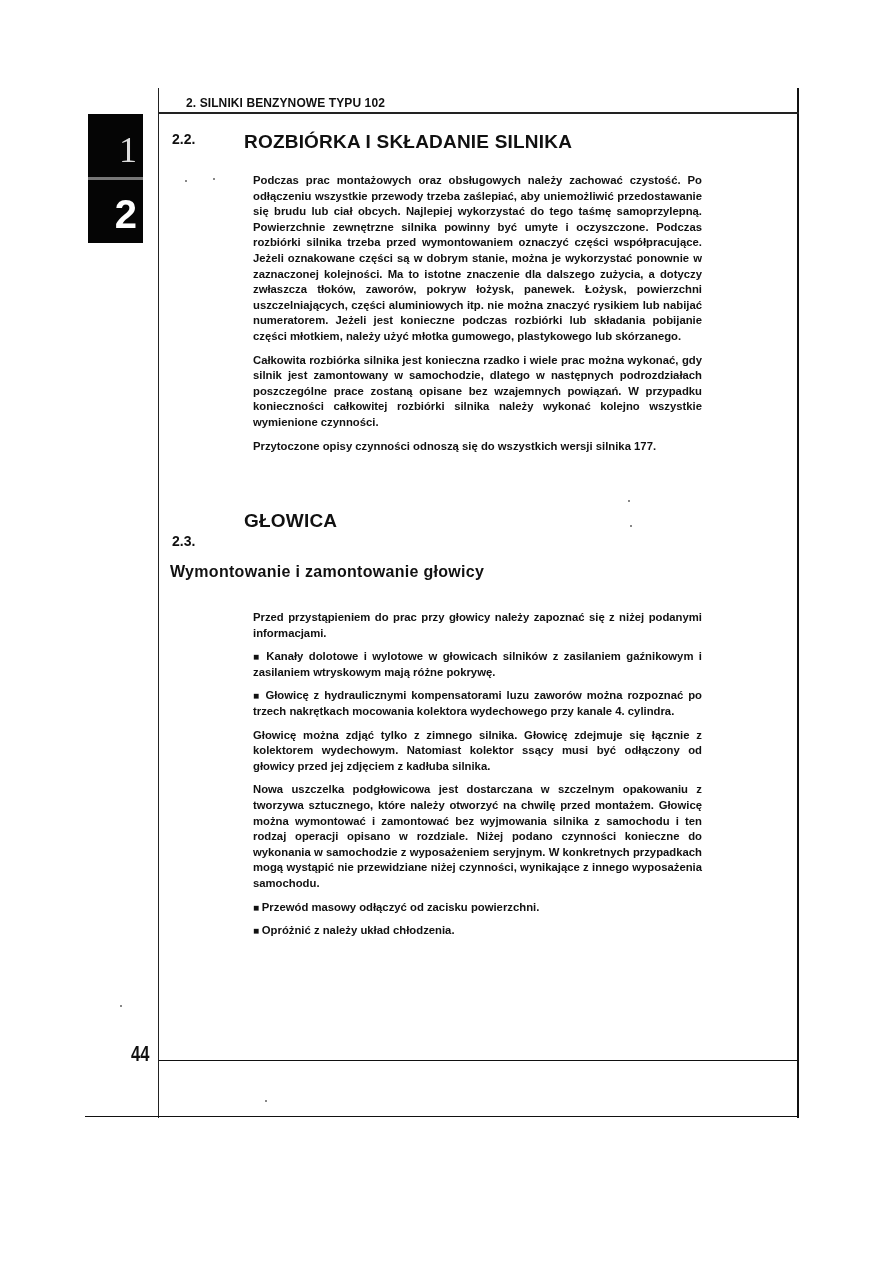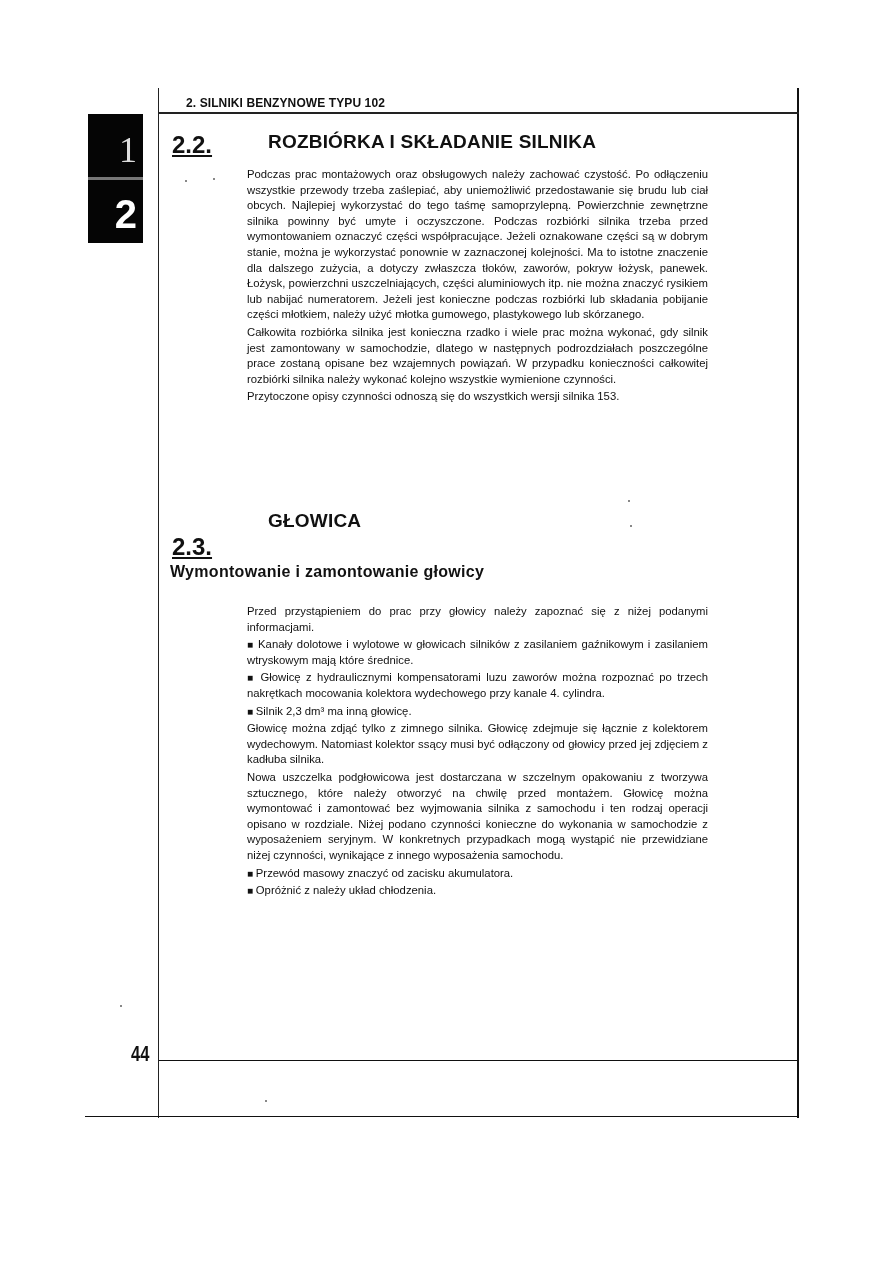--- a/index.html
+++ b/index.html
@@ -24,30 +24,30 @@
     .tab { left: 88px; width: 55px; background: #050505; color: #fff;
            font-weight: bold; display: flex; align-items: flex-end; justify-content: flex-end;
            box-sizing: border-box; padding-right: 6px; }
     .tab-1 { top: 114px; height: 63px; font-size: 36px; font-weight: normal; color: #ddd;
              padding-bottom: 6px; font-family: "Liberation Serif", serif; }
     .tab-2 { top: 180px; height: 63px; font-size: 40px; padding-bottom: 6px; }
     .tab-sep { left: 88px; top: 177px; width: 55px; height: 3px; background: #777; }
 
     .running-head { left: 186px; top: 96px; font-size: 12px; font-weight: bold; letter-spacing: 0.1px; }
 
-    .sec-num { font-size: 24px; font-weight: bold; text-decoration: underline; }
-    .sec-title { font-size: 19px; font-weight: bold; letter-spacing: 0.2px; margin-left: 24px; }
+    .sec-num { font-size: 14px; font-weight: bold; }
+    .sec-title { font-size: 19px; font-weight: bold; letter-spacing: 0.2px; }
     .sub-title { left: 170px; top: 563px; font-size: 16px; font-weight: bold; letter-spacing: 0.3px; }
 
     .para-block {
       left: 245px; width: 465px;
       font-size: 11.3px; line-height: 15.6px;
       text-align: justify;
     }
-    .para-block p { margin: 2px; }
+    .para-block p { margin: 8px; font-weight: bold; }
     .bullet::before { content: "\25A0\00a0"; font-size: 10px; }
 
     .page-num { left: 131px; top: 1041px; font-size: 22px; font-weight: bold;
                 font-family: "Liberation Sans", sans-serif; transform: scaleX(0.75); transform-origin: left top; }
 
     .speck { background: #888; width: 2px; height: 2px; }
   </style>
 </head>
 <body>
 
@@ -66,36 +66,35 @@
   </div>
 
 <div class="abs running-head">2. SILNIKI BENZYNOWE TYPU 102</div>
 
 <div class="abs sec-num" style="left:172px; top:131px;">2.2.</div>
 <div class="abs sec-title" style="left:244px; top:131px;">ROZBIÓRKA I SKŁADANIE SILNIKA</div>
 
 <div class="abs para-block" style="top:165px;">
   <p>Podczas prac montażowych oraz obsługowych należy zachować czystość. Po odłączeniu wszystkie przewody trzeba zaślepiać, aby uniemożliwić przedostawanie się brudu lub ciał obcych. Najlepiej wykorzystać do tego taśmę samoprzylepną. Powierzchnie zewnętrzne silnika powinny być umyte i oczyszczone. Podczas rozbiórki silnika trzeba przed wymontowaniem oznaczyć części współpracujące. Jeżeli oznakowane części są w dobrym stanie, można je wykorzystać ponownie w zaznaczonej kolejności. Ma to istotne znaczenie dla dalszego zużycia, a dotyczy zwłaszcza tłoków, zaworów, pokryw łożysk, panewek. Łożysk, powierzchni uszczelniających, części aluminiowych itp. nie można znaczyć rysikiem lub nabijać numeratorem. Jeżeli jest konieczne podczas rozbiórki lub składania pobijanie części młotkiem, należy użyć młotka gumowego, plastykowego lub skórzanego.</p>
   <p>Całkowita rozbiórka silnika jest konieczna rzadko i wiele prac można wykonać, gdy silnik jest zamontowany w samochodzie, dlatego w następnych podrozdziałach poszczególne prace zostaną opisane bez wzajemnych powiązań. W przypadku konieczności całkowitej rozbiórki silnika należy wykonać kolejno wszystkie wymienione czynności.</p>
-  <p>Przytoczone opisy czynności odnoszą się do wszystkich wersji silnika 153.</p>
+  <p>Przytoczone opisy czynności odnoszą się do wszystkich wersji silnika 177.</p>
 </div>
 
 <div class="abs sec-num" style="left:172px; top:510px;margin-top:23px;">2.3.</div>
 <div class="abs sec-title" style="left:244px; top:510px;">GŁOWICA</div>
 
 <div class="abs sub-title">Wymontowanie i zamontowanie głowicy</div>
 
 <div class="abs para-block" style="top:602px;">
   <p>Przed przystąpieniem do prac przy głowicy należy zapoznać się z niżej podanymi informacjami.</p>
-  <p class="bullet">Kanały dolotowe i wylotowe w głowicach silników z zasilaniem gaźnikowym i zasilaniem wtryskowym mają które średnice.</p>
+  <p class="bullet">Kanały dolotowe i wylotowe w głowicach silników z zasilaniem gaźnikowym i zasilaniem wtryskowym mają różne pokrywę.</p>
   <p class="bullet">Głowicę z hydraulicznymi kompensatorami luzu zaworów można rozpoznać po trzech nakrętkach mocowania kolektora wydechowego przy kanale 4. cylindra.</p>
-  <p class="bullet">Silnik 2,3 dm³ ma inną głowicę.</p>
   <p>Głowicę można zdjąć tylko z zimnego silnika. Głowicę zdejmuje się łącznie z kolektorem wydechowym. Natomiast kolektor ssący musi być odłączony od głowicy przed jej zdjęciem z kadłuba silnika.</p>
   <p>Nowa uszczelka podgłowicowa jest dostarczana w szczelnym opakowaniu z tworzywa sztucznego, które należy otworzyć na chwilę przed montażem. Głowicę można wymontować i zamontować bez wyjmowania silnika z samochodu i ten rodzaj operacji opisano w rozdziale. Niżej podano czynności konieczne do wykonania w samochodzie z wyposażeniem seryjnym. W konkretnych przypadkach mogą wystąpić nie przewidziane niżej czynności, wynikające z innego wyposażenia samochodu.</p>
-  <p class="bullet">Przewód masowy znaczyć od zacisku akumulatora.</p>
+  <p class="bullet">Przewód masowy odłączyć od zacisku powierzchni.</p>
   <p class="bullet">Opróżnić z należy układ chłodzenia.</p>
 </div>
 
 <div class="abs page-num">44</div>
 
 <div class="abs speck" style="left:185px; top:180px;"></div>
 <div class="abs speck" style="left:213px; top:178px;"></div>
 <div class="abs speck" style="left:628px; top:500px;"></div>
 <div class="abs speck" style="left:630px; top:525px;"></div>
 <div class="abs speck" style="left:120px; top:1005px;"></div>

